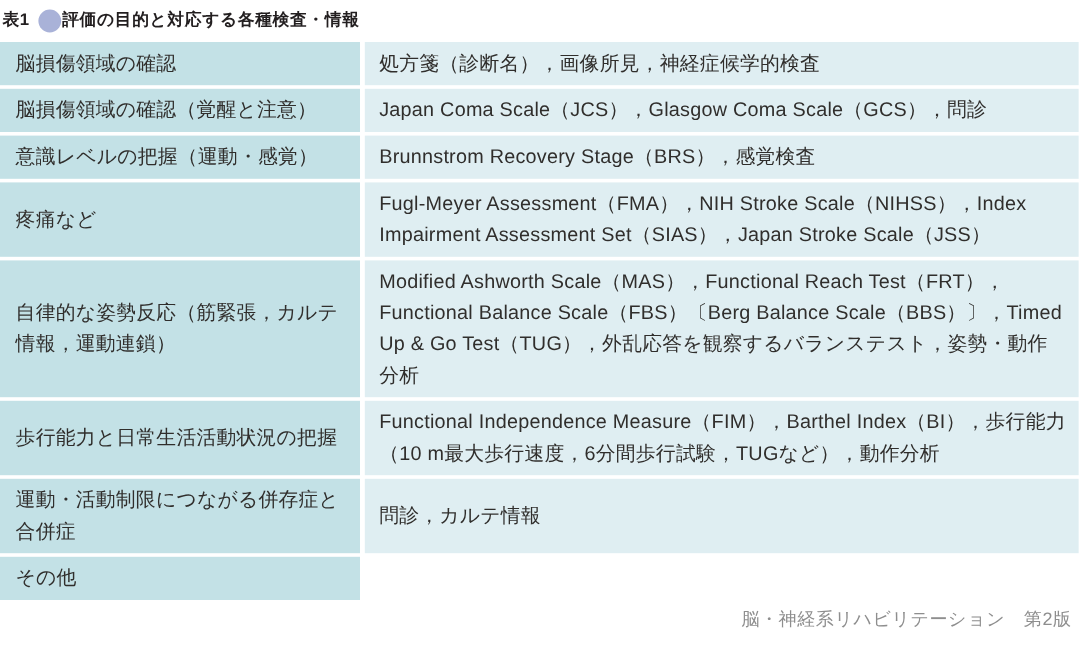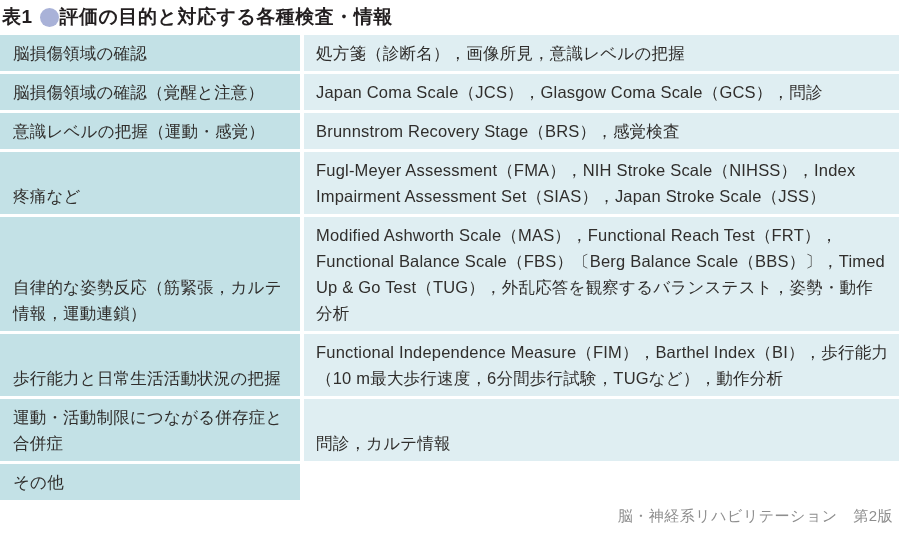--- a/index.html
+++ b/index.html
@@ -8,36 +8,36 @@
     background: #ffffff;
     font-family: "Liberation Sans", "DejaVu Sans", sans-serif;
     overflow: hidden;
   }
   .page { width: 899px; height: 549px; padding: 2px 0 0 0; }
 
   
   .title {
     display: flex; align-items: center;
     height: 30px; margin: 0 0 3px 2px;
-    font-size: 19px; font-weight: bold; color: #231f20;
+    font-size: 14px; font-weight: bold; color: #231f20;
     letter-spacing: 0.5px;
   }
   .title-bullet {
     display: inline-block;
     width: 19px; height: 19px; border-radius: 50%;
     background: #a9b2d8;
     margin: 0 1px 0 7px;
     flex: 0 0 auto;
   }
 
   
   .tbl { display: flex; flex-direction: column; gap: 3px; }
   .row { display: flex; gap: 4px; }
   .cell {
-    display: flex; align-items: flex-end;
+    display: flex; align-items: center;
     font-size: 16.5px; color: #302e2c;
     line-height: 26px;
     letter-spacing: 0.2px;
   }
   .cell-purpose {
     width: 300px; flex: 0 0 300px;
     background: #c3e1e6;
     padding: 5px 8px 5px 13px;
   }
   .cell-tests {
@@ -67,21 +67,21 @@
     <span>評価の目的と対応する各種検査・情報</span>
   </div>
 
   <div class="tbl">
 
     <div class="row">
       <div class="cell cell-purpose">
         <span>脳損傷領域の確認</span>
       </div>
       <div class="cell cell-tests">
-        <span>処方箋（診断名），画像所見，意識レベルの把握</span>
+        <span>処方箋（診断名），画像所見，神経症候学的検査</span>
       </div>
     </div>
 
     <div class="row">
       <div class="cell cell-purpose">
         <span>脳損傷領域の確認（覚醒と注意）</span>
       </div>
       <div class="cell cell-tests">
         <span>Japan Coma Scale（JCS），Glasgow Coma Scale（GCS），問診</span>
       </div>

